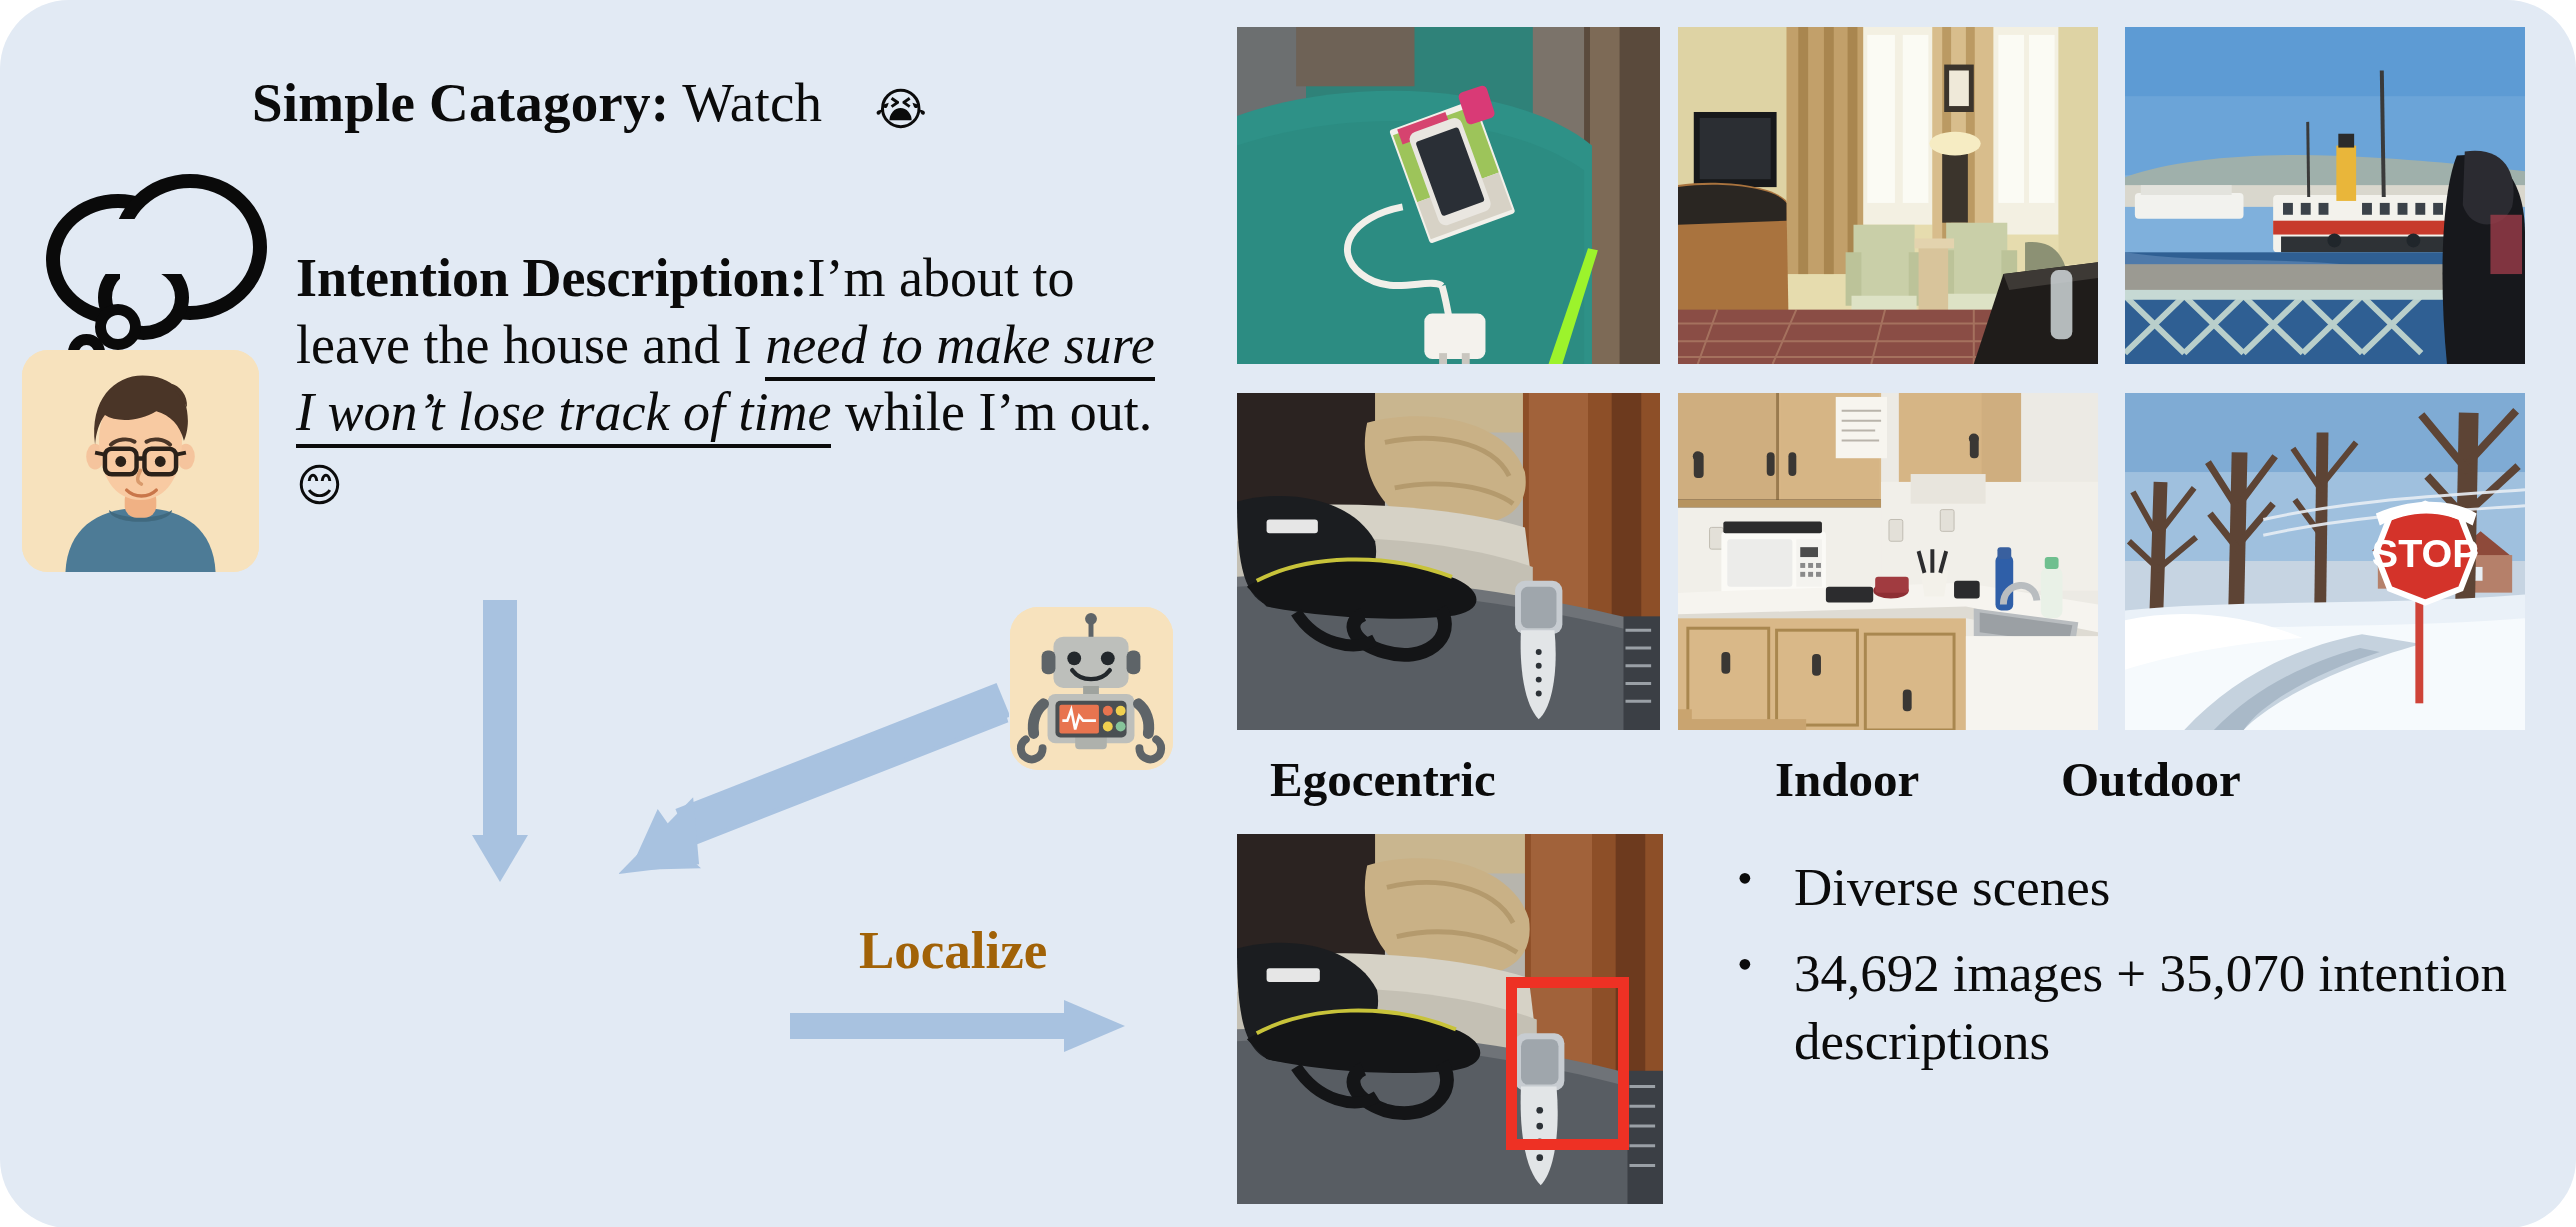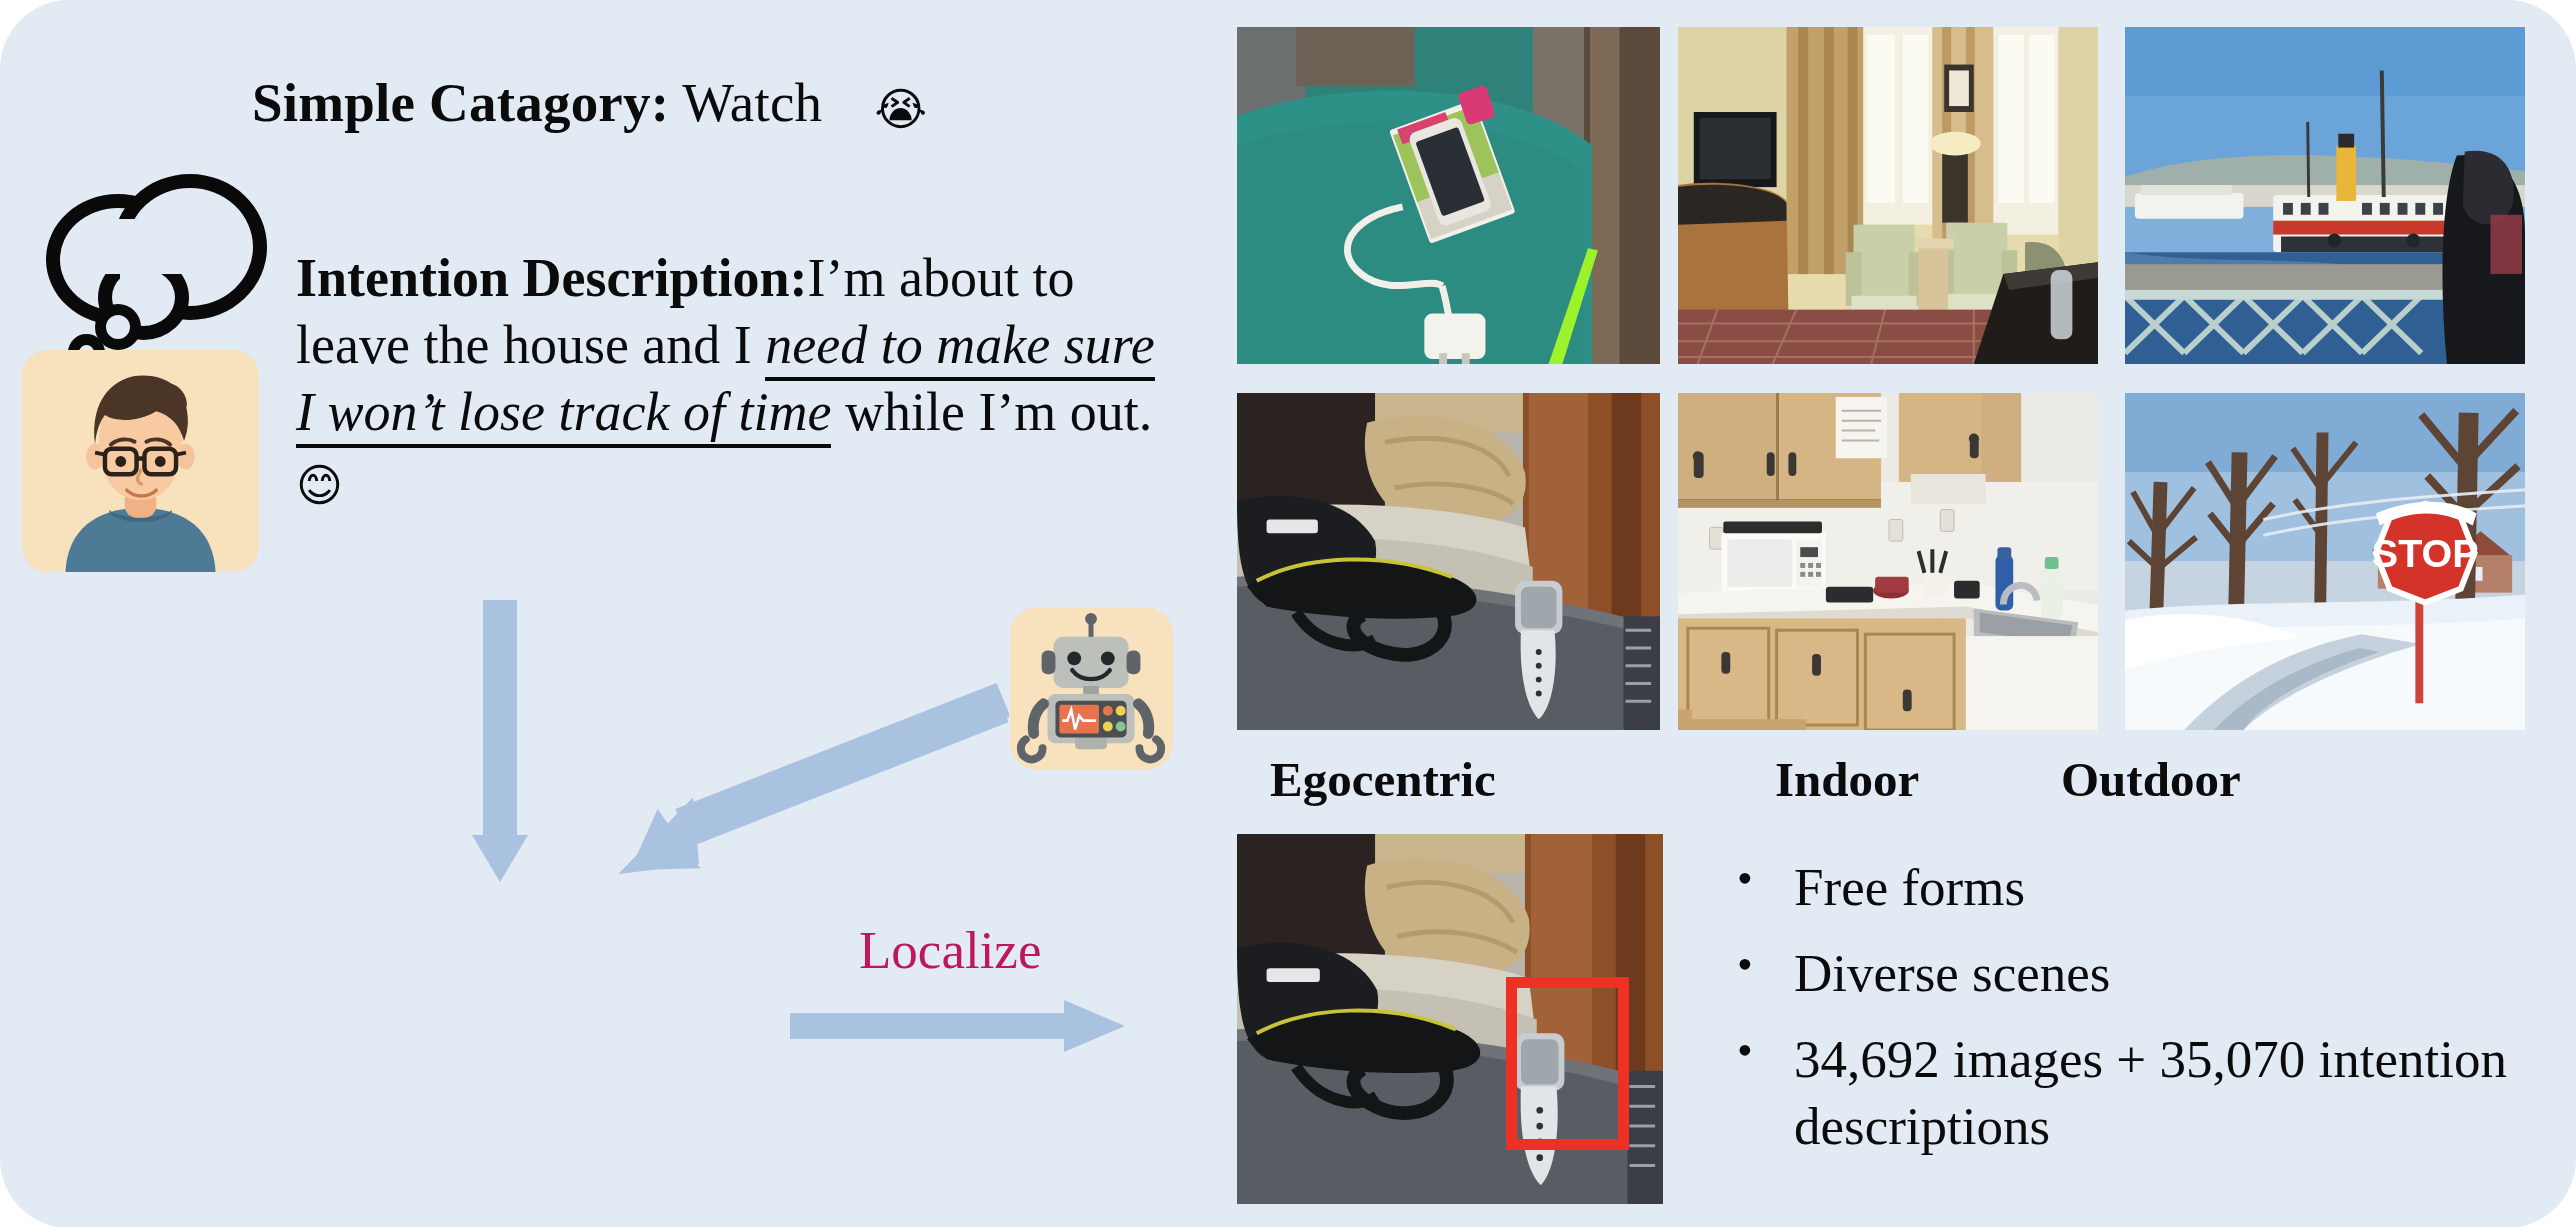--- a/index.html
+++ b/index.html
@@ -65,21 +65,21 @@
   }
 
   .model-box{
     position:absolute;left:197px;top:918px;width:553px;height:188px;
     background:#a8c2e0;border-radius:28px;
     display:flex;align-items:center;justify-content:center;
   }
   .model-box span{font-size:85px;color:#0b0b0b;letter-spacing:1px;}
 
   .localize-label{
-    position:absolute;left:859px;top:920px;font-size:53px;font-weight:normal;color:#be185d;
+    position:absolute;left:859px;top:920px;font-size:53px;font-weight:bold;color:#a16207;
   }
   .arrow-right{position:absolute;left:790px;top:1000px;width:341px;height:51px;}
   .ar-shaft{position:absolute;left:0;top:13px;width:276px;height:26px;background:#a8c2e0;}
   .ar-head{position:absolute;left:274px;top:0;width:0;height:0;
     border-top:26px solid transparent;border-bottom:26px solid transparent;border-left:61px solid #a8c2e0;}
 
   
   .grid{position:absolute;left:1237px;top:27px;width:1288px;height:703px;}
   .cell{position:absolute;overflow:hidden;background:#889;}
   .c-r1{top:0;height:337px;}
@@ -604,20 +604,19 @@
       <rect x="396" y="240" width="36" height="135" fill="#3b3f45"></rect>
       <g stroke="#9aa0a6" stroke-width="3">
         <path d="M398 256 H424 M398 276 H424 M398 296 H424 M398 316 H424 M398 336 H424"></path>
       </g>
     </svg>
   </div>
   <div class="bbox"></div>
 
   <div class="bullets">
     <ul>
-      <li>Free forms</li>
       <li>Diverse scenes</li>
       <li>34,692 images + 35,070 intention descriptions</li>
     </ul>
   </div>
 
 </div>
 
 
 </body></html>

